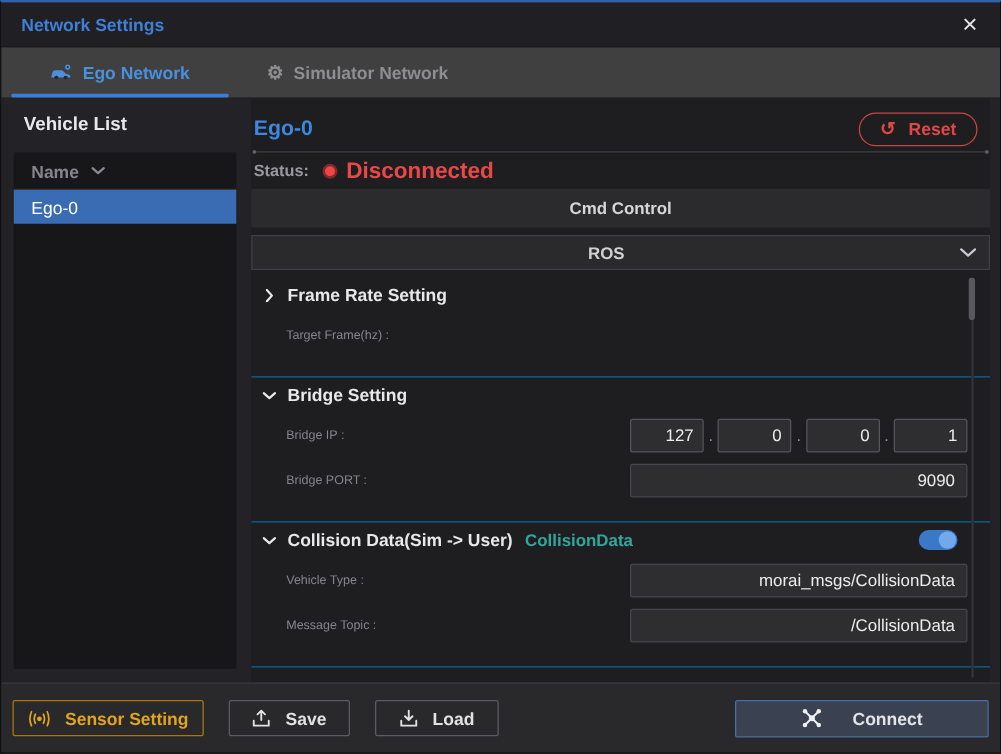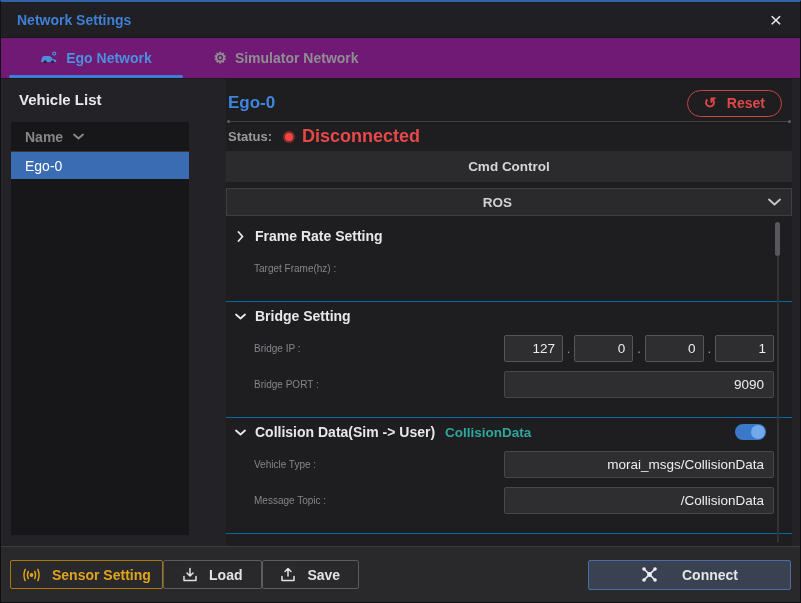--- a/index.html
+++ b/index.html
@@ -8,30 +8,30 @@
     position:relative; width:801px; height:603px; background:#232327;
     border:1px solid #101012; border-top:2px solid #2f62aa;
     display:flex; flex-direction:column; overflow:hidden; color:#ddd;
   }
   
   .titlebar{ height:36px; background:#202024; border-bottom:1px solid #18181a;
     display:flex; align-items:center; padding:0 16px; flex:0 0 auto; }
   .title{ color:#3f7fd6; font-size:14px; font-weight:700; }
   .close-btn{ margin-left:auto; color:#e8e8ea; font-size:21px; line-height:1; cursor:pointer; padding:0 2px; }
   
-  .tabbar{ height:41px; background:#701a75; border-bottom:1px solid #1a1a1c;
+  .tabbar{ height:41px; background:#404040; border-bottom:1px solid #1a1a1c;
     display:flex; flex:0 0 auto; }
   .tab{ width:190px; display:flex; align-items:center; justify-content:center; gap:8px;
     font-size:14px; font-weight:700; position:relative; cursor:pointer; }
   .tab.active{ color:#4a90dd; }
   .tab.active .underline{ position:absolute; left:8px; right:8px; bottom:0; height:3px; background:#3b7dd8; border-radius:2px; }
   .tab.inactive{ color:#8e8e92; }
   .gear-glyph{ font-size:15px; color:#8e8e92; }
   
-  .body{ flex:1 1 auto; display:flex; min-height:0;gap:25px; }
+  .body{ flex:1 1 auto; display:flex; min-height:0; }
   .sidebar{ width:192px; flex:0 0 auto; }
   .sidebar-title{ color:#e9e9eb; font-size:15px; font-weight:700; margin:12px 0 0 18px; }
   .list-box{ background:#17171a; margin:14px 4px 0 10px; height:413px; }
   .list-header{ height:30px; display:flex; align-items:center; gap:10px; padding-left:14px;
     color:#85858a; font-size:14px; font-weight:700; border-bottom:1px solid #36363a; cursor:pointer; }
   .list-row{ height:27px; display:flex; align-items:center; padding-left:14px;
     color:#fff; font-size:14px; cursor:pointer; }
   .list-row.selected{ background:#3a6cb4; }
   
   .content{ flex:1 1 auto; background:#1e1e21; margin:0 8px; display:flex; flex-direction:column; min-width:0; }
@@ -72,21 +72,21 @@
   .ip-group{ margin-left:auto; display:flex; align-items:center; width:270px; justify-content:space-between; }
   .ip-input{ width:59px; height:27px; background:#2e2e31; border:1px solid #55555a; border-radius:2px;
     color:#ededee; font-size:13.5px; text-align:right; padding:0 7px; outline:none; }
   .ip-sep{ color:#9a9a9e; font-size:13px; }
   .toggle{ margin-left:auto; width:31px; height:16px; border-radius:9px; background:#3b79c8; position:relative; cursor:pointer; }
   .toggle .knob{ position:absolute; right:1px; top:1px; width:14px; height:14px; border-radius:50%; background:#72a9ea; }
   .scrollbar-track{ position:absolute; top:2px; bottom:4px; right:13px; width:2px; background:#333337; }
   .scrollbar-thumb{ position:absolute; top:0; right:12px; width:5px; height:34px; border-radius:3px; background:#58585e; cursor:pointer; }
   
   .footer{ height:56px; flex:0 0 auto; background:#29292c; border-top:1px solid #3a3a3e;
-    display:flex; align-items:center; padding:0 9px; gap:0; }
+    display:flex; align-items:center; padding:0 9px; gap:20px; }
   .btn{ height:29px; display:flex; align-items:center; justify-content:center; gap:11px;
     font-size:14px; font-weight:700; border-radius:2px; cursor:pointer; background:transparent; }
   .btn-sensor{ padding:0 11px; border:1px solid #a8780f; color:#e2a41c; }
   .btn-load{ width:99px; border:1px solid #5c5c60; color:#e2e2e4; }
   .btn-save{ width:97px; border:1px solid #5c5c60; color:#e2e2e4; }
   .spacer{ flex:1; }
   .btn-connect{ width:203px; height:30px; background:#3a4151; border:1px solid #4c6da3; color:#e4e4e6; gap:24px; }
   svg{ display:block; }
 </style>
 </head>
@@ -253,37 +253,37 @@
         <svg width="19" height="14" viewBox="0 0 19 14">
           <circle cx="9.5" cy="7" r="1.9" fill="#e2a41c"></circle>
           <path d="M6.3 3.4 Q4.5 7 6.3 10.6" stroke="#e2a41c" stroke-width="1.4" fill="none" stroke-linecap="round"></path>
           <path d="M3.2 1.4 Q0.7 7 3.2 12.6" stroke="#e2a41c" stroke-width="1.4" fill="none" stroke-linecap="round"></path>
           <path d="M12.7 3.4 Q14.5 7 12.7 10.6" stroke="#e2a41c" stroke-width="1.4" fill="none" stroke-linecap="round"></path>
           <path d="M15.8 1.4 Q18.3 7 15.8 12.6" stroke="#e2a41c" stroke-width="1.4" fill="none" stroke-linecap="round"></path>
         </svg>
       </span>
       <span>Sensor Setting</span>
     </button>
+    <button class="btn btn-save">
+      <span>
+        <svg width="16" height="16" viewBox="0 0 16 16">
+          <path d="M8 9 V2 M5 4.5 L8 1.5 L11 4.5" stroke="#e2e2e4" stroke-width="1.5" fill="none" stroke-linecap="round" stroke-linejoin="round"></path>
+          <path d="M2 9.5 V13.5 H14 V9.5" stroke="#e2e2e4" stroke-width="1.5" fill="none" stroke-linecap="round" stroke-linejoin="round"></path>
+        </svg>
+      </span>
+      <span>Save</span>
+    </button>
     <button class="btn btn-load">
       <span>
         <svg width="16" height="16" viewBox="0 0 16 16">
           <path d="M8 1.5 V8.5 M5 6 L8 9 L11 6" stroke="#e2e2e4" stroke-width="1.5" fill="none" stroke-linecap="round" stroke-linejoin="round"></path>
           <path d="M2 9.5 V13.5 H14 V9.5" stroke="#e2e2e4" stroke-width="1.5" fill="none" stroke-linecap="round" stroke-linejoin="round"></path>
         </svg>
       </span>
       <span>Load</span>
-    </button>
-    <button class="btn btn-save">
-      <span>
-        <svg width="16" height="16" viewBox="0 0 16 16">
-          <path d="M8 9 V2 M5 4.5 L8 1.5 L11 4.5" stroke="#e2e2e4" stroke-width="1.5" fill="none" stroke-linecap="round" stroke-linejoin="round"></path>
-          <path d="M2 9.5 V13.5 H14 V9.5" stroke="#e2e2e4" stroke-width="1.5" fill="none" stroke-linecap="round" stroke-linejoin="round"></path>
-        </svg>
-      </span>
-      <span>Save</span>
     </button>
     <span class="spacer"></span>
     <button class="btn btn-connect">
       <span>
         <svg width="17" height="17" viewBox="0 0 17 17">
           <path d="M3 3 L14 14 M14 3 L3 14" stroke="#f0f0f2" stroke-width="1.6"></path>
           <circle cx="3" cy="3" r="1.8" fill="#f0f0f2"></circle>
           <circle cx="14" cy="3" r="1.8" fill="#f0f0f2"></circle>
           <circle cx="3" cy="14" r="1.8" fill="#f0f0f2"></circle>
           <circle cx="14" cy="14" r="1.8" fill="#f0f0f2"></circle>

